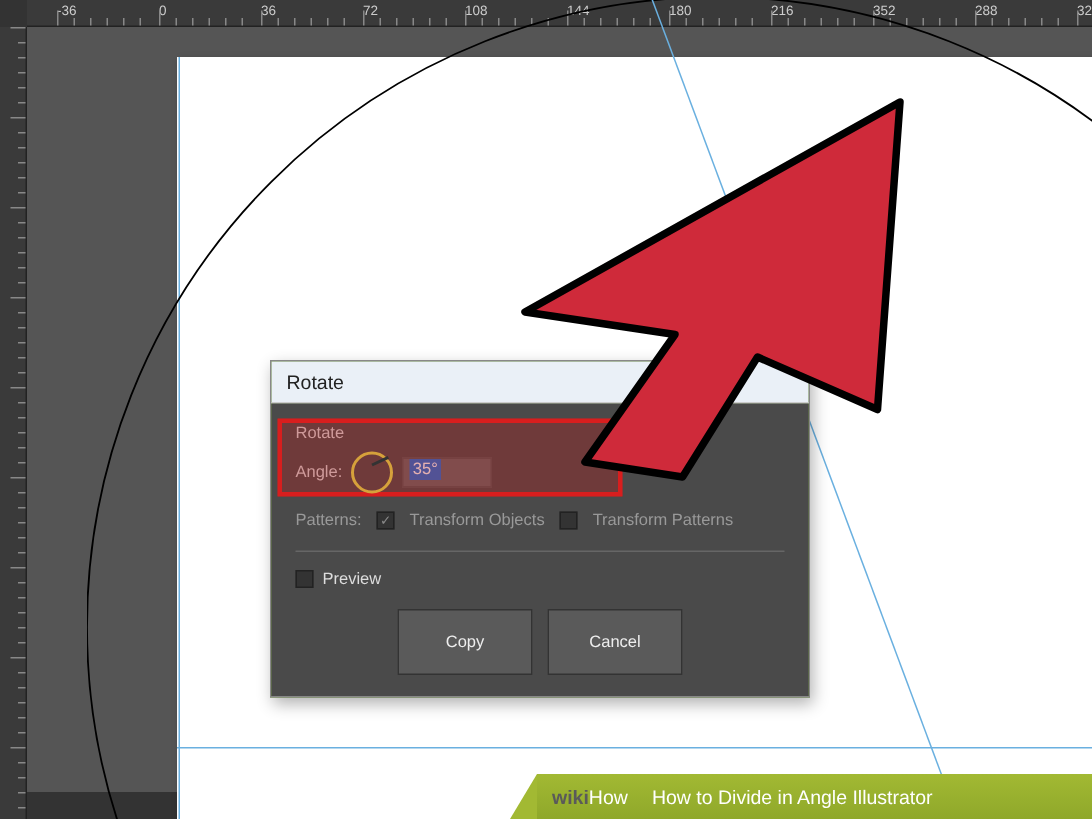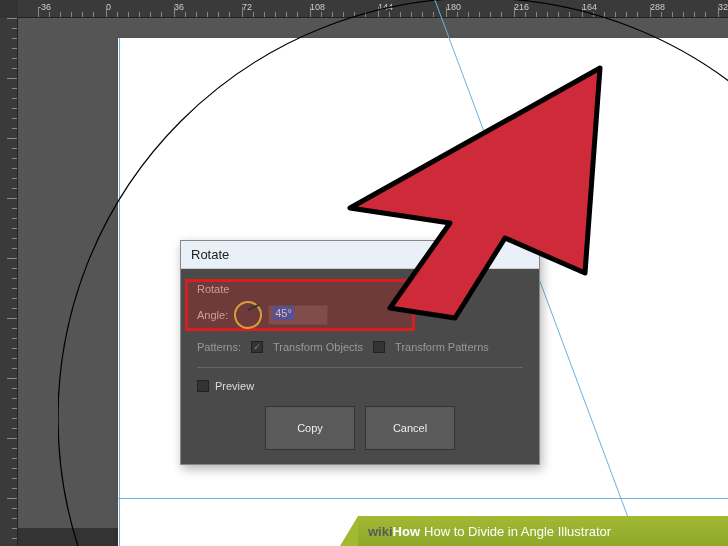--- a/index.html
+++ b/index.html
@@ -210,22 +210,22 @@
   color: #fff;
   font-size: 13px;
 }
 .footer .wiki {
   color: #5a5a5a;
   font-weight: bold;
   margin-left: 10px;
 }
 .footer .how {
   color: #fff;
-  font-weight: bold;
-  margin-right: 4px;
+  font-weight: normal;
+  margin-right: 16px;
 }
 .footer::before {
   content: '';
   position: absolute;
   left: -18px;
   top: 0;
   border-style: solid;
   border-width: 0 0 30px 18px;
   border-color: transparent transparent #a2b933 transparent;
 }
@@ -290,21 +290,21 @@
       <div class="tick" style="left: 461px; height: 5px;"></div>
       <div class="tick" style="left: 472px; height: 5px;"></div>
       <div class="tick" style="left: 483px; height: 5px;"></div>
       <span style="left: 496px;">216</span>
       <div class="tick" style="left: 496px; height: 10px;"></div>
       <div class="tick" style="left: 507px; height: 5px;"></div>
       <div class="tick" style="left: 518px; height: 5px;"></div>
       <div class="tick" style="left: 529px; height: 5px;"></div>
       <div class="tick" style="left: 540px; height: 5px;"></div>
       <div class="tick" style="left: 551px; height: 5px;"></div>
-      <span style="left: 564px;">164</span>
+      <span style="left: 564px;">352</span>
       <div class="tick" style="left: 564px; height: 10px;"></div>
       <div class="tick" style="left: 575px; height: 5px;"></div>
       <div class="tick" style="left: 586px; height: 5px;"></div>
       <div class="tick" style="left: 597px; height: 5px;"></div>
       <div class="tick" style="left: 608px; height: 5px;"></div>
       <div class="tick" style="left: 619px; height: 5px;"></div>
       <span style="left: 632px;">288</span>
       <div class="tick" style="left: 632px; height: 10px;"></div>
       <div class="tick" style="left: 643px; height: 5px;"></div>
       <div class="tick" style="left: 654px; height: 5px;"></div>
@@ -385,21 +385,21 @@
 
 <div class="dialog">
   <div class="dialog-title">Rotate</div>
   <div class="dialog-body">
     <div class="group-label">Rotate</div>
     <div style="position:relative">
       <div class="highlight-box" style="left:-12px; top:-22px; width:230px; height:52px;"></div>
       <div class="angle-row">
         <span>Angle:</span>
         <div class="angle-dial"></div>
-        <div class="angle-input"><span class="sel">45°</span></div>
+        <div class="angle-input"><span class="sel">35°</span></div>
       </div>
     </div>
     <div class="options-row">
       <span>Patterns:</span>
       <span class="checkbox">✓</span>
       <span>Transform Objects</span>
       <span class="checkbox"></span>
       <span>Transform Patterns</span>
     </div>
     <div style="height:1px;background:#666;margin-bottom:12px"></div>

